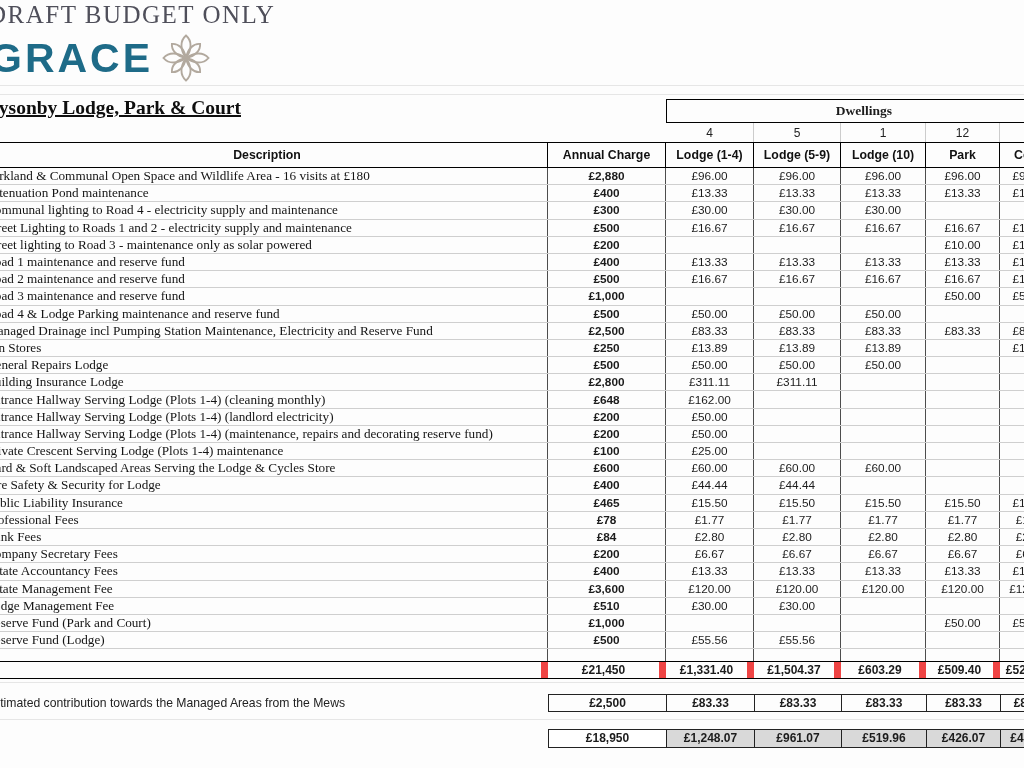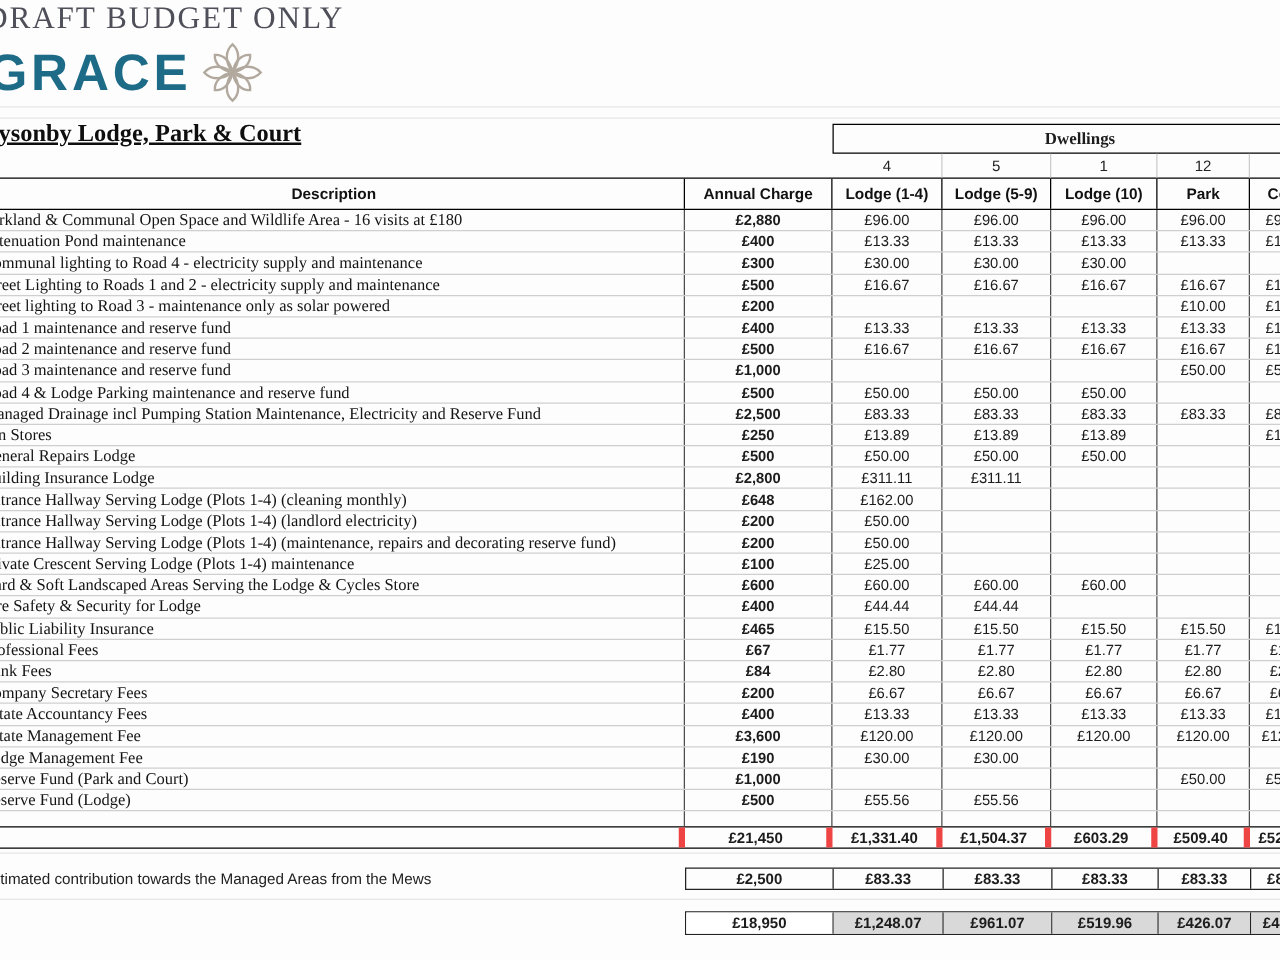--- a/index.html
+++ b/index.html
@@ -42,21 +42,21 @@
   .hcell{font-weight:bold;font-size:12.3px;border-right:1px solid #000;color:#111;}
   .hrow .c-desc{border-left:1px solid #000;}
 
   .drow{display:flex;height:17.2px;border-bottom:1px solid #cfcfcf;}
   .drow .cell{border-right:1px solid #4d4d4d;}
   .desc{justify-content:flex-start;font-family:"Liberation Serif",serif;font-size:13.2px;
         white-space:nowrap;color:#141414;}
   .blankrow{height:12px;border-bottom:none;}
 
   .totalrow{display:flex;height:18px;border-top:1.5px solid #000;border-bottom:1.5px solid #000;}
-  .totalrow .cell{border-right:5px solid #ef4444;font-weight:bold;font-size:12px;}
+  .totalrow .cell{border-right:7px solid #ef4444;font-weight:bold;font-size:12px;}
 
   .gap1{height:15px;}
   .gap2{height:17px;}
 
   .boxrow{display:flex;height:17.5px;}
   .boxrow .mdesc{width:562px;display:flex;align-items:center;font-size:12.2px;color:#222;
                  white-space:nowrap;overflow:hidden;}
   .valbox{display:flex;width:514px;border:1.4px solid #222;}
   .valbox .cell{border-right:1.2px solid #222;font-weight:bold;font-size:12px;}
   .valbox .cell:last-child{border-right:none;}
@@ -294,21 +294,21 @@
           <div class="cell c-desc desc">Public Liability Insurance</div>
           <div class="cell c-ann">£465</div>
           <div class="cell c-l14">£15.50</div>
           <div class="cell c-l59">£15.50</div>
           <div class="cell c-l10">£15.50</div>
           <div class="cell c-park">£15.50</div>
           <div class="cell c-court">£15.50</div>
         </div>
         <div class="drow">
           <div class="cell c-desc desc">Professional Fees</div>
-          <div class="cell c-ann">£67</div>
+          <div class="cell c-ann">£78</div>
           <div class="cell c-l14">£1.77</div>
           <div class="cell c-l59">£1.77</div>
           <div class="cell c-l10">£1.77</div>
           <div class="cell c-park">£1.77</div>
           <div class="cell c-court">£1.77</div>
         </div>
         <div class="drow">
           <div class="cell c-desc desc">Bank Fees</div>
           <div class="cell c-ann">£84</div>
           <div class="cell c-l14">£2.80</div>
@@ -339,21 +339,21 @@
           <div class="cell c-desc desc">Estate Management Fee</div>
           <div class="cell c-ann">£3,600</div>
           <div class="cell c-l14">£120.00</div>
           <div class="cell c-l59">£120.00</div>
           <div class="cell c-l10">£120.00</div>
           <div class="cell c-park">£120.00</div>
           <div class="cell c-court">£120.00</div>
         </div>
         <div class="drow">
           <div class="cell c-desc desc">Lodge Management Fee</div>
-          <div class="cell c-ann">£190</div>
+          <div class="cell c-ann">£510</div>
           <div class="cell c-l14">£30.00</div>
           <div class="cell c-l59">£30.00</div>
           <div class="cell c-l10"></div>
           <div class="cell c-park"></div>
           <div class="cell c-court"></div>
         </div>
         <div class="drow">
           <div class="cell c-desc desc">Reserve Fund (Park and Court)</div>
           <div class="cell c-ann">£1,000</div>
           <div class="cell c-l14"></div>

